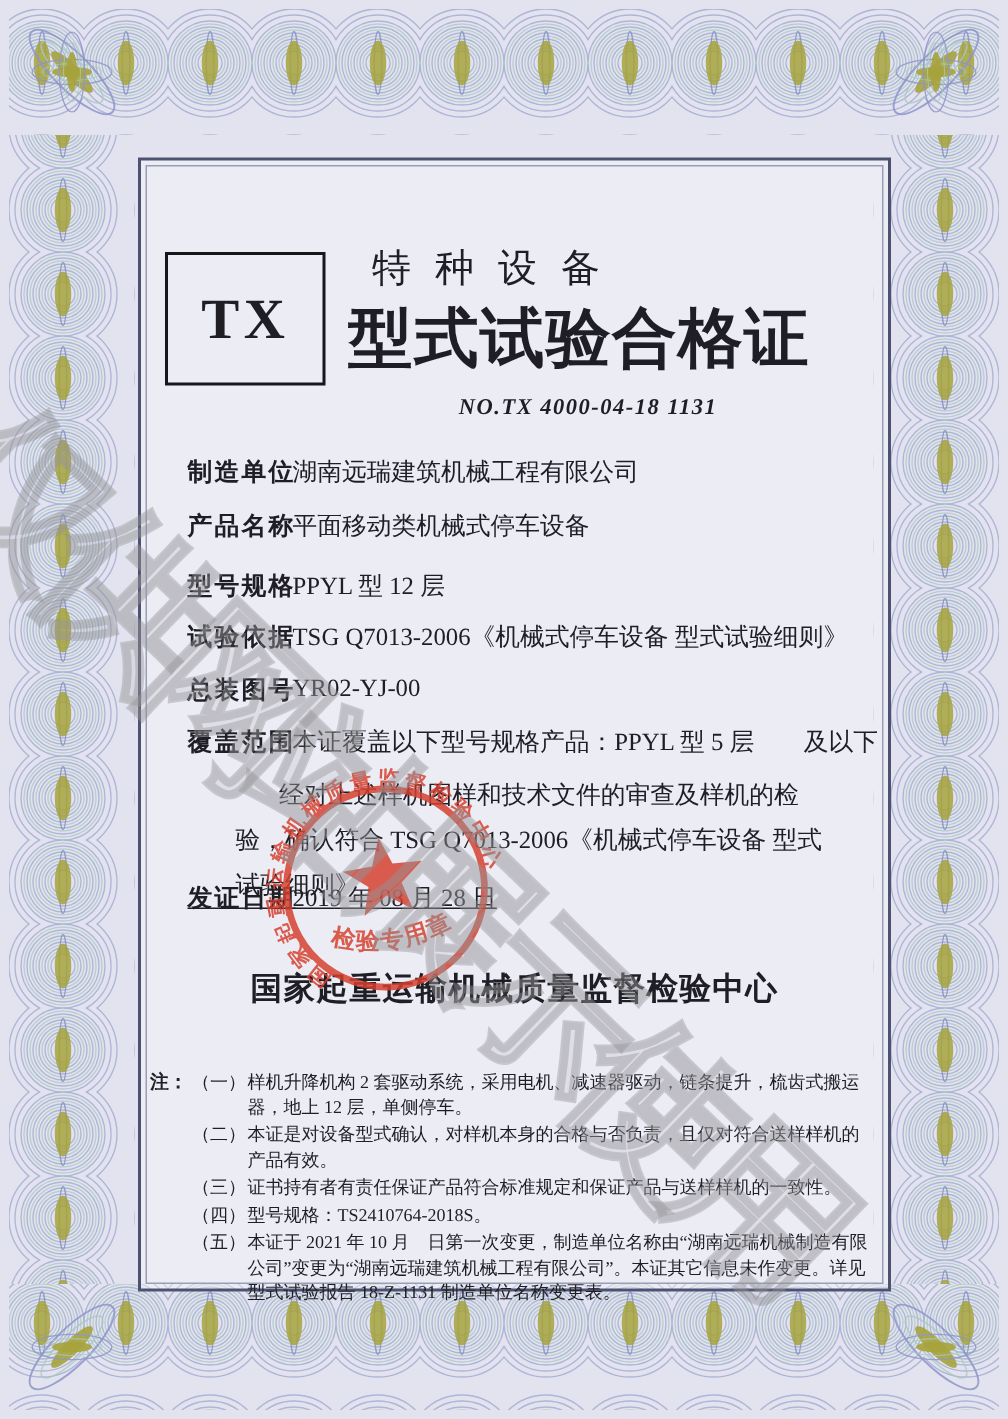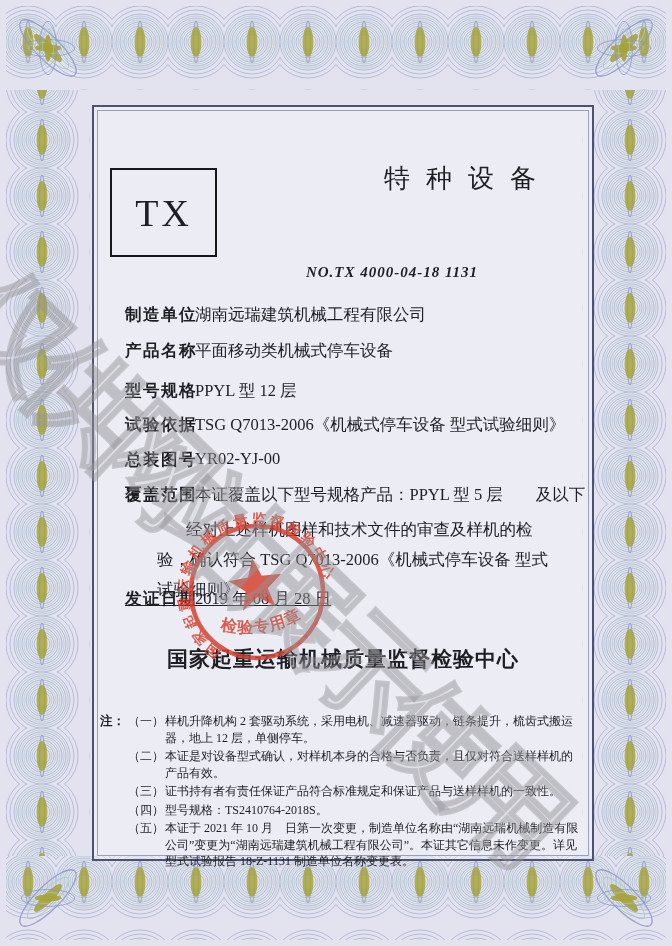--- a/index.html
+++ b/index.html
@@ -20,24 +20,24 @@
   }
   .frame::after{
     content:"";position:absolute;inset:3px;border:1px solid rgba(90,96,130,0.55);
     pointer-events:none;
   }
   
   .tx-box{
     position:absolute;left:16px;top:61px;width:103px;height:85px;
     border:2px solid #17171b;
     display:flex;align-items:center;justify-content:center;
-    font-weight:normal;font-size:38px;letter-spacing:3px;
-  }
-  
-  .title-wrap{position:absolute;left:138px;top:54px;width:320px;text-align:right;}
+    font-weight:bold;font-size:38px;letter-spacing:3px;
+  }
+  
+  .title-wrap{position:absolute;left:138px;top:54px;width:320px;text-align:left;}
   .subtitle{font-size:26px;letter-spacing:16px;text-indent:16px;font-weight:500;white-space:nowrap;}
   .main-title{font-size:43px;font-weight:bold;letter-spacing:1px;margin-top:1px;white-space:nowrap;}
   .cert-no{position:absolute;left:138px;top:157px;width:320px;text-align:center;
     font-size:15px;letter-spacing:1px;font-weight:600;white-space:nowrap;font-style:italic;}
   
   .frow{position:absolute;left:31px;display:flex;white-space:nowrap;}
   .flabel{width:70px;font-size:16.5px;font-weight:600;letter-spacing:1.5px;flex:none;}
   .fvalue{font-size:16.5px;font-weight:500;margin-left:0;}
   .r1{top:197px}.r2{top:233px}.r3{top:273px}.r4{top:307px}.r5{top:342px}.r6{top:377px}
   .conclusion{
@@ -147,20 +147,21 @@
   <div class="watermark">仅供网站展示使用</div>
 
   <div class="frame">
 
     <div class="tx-box">
       <span>TX</span>
     </div>
 
     <div class="title-wrap">
       <div class="subtitle">特种设备</div>
+      <div class="main-title">型式试验合格证</div>
     </div>
     <div class="cert-no">NO.TX 4000-04-18 1131</div>
 
     <div class="frow r2">
       <span class="flabel">产品名称</span>
       <span class="fvalue">平面移动类机械式停车设备</span>
     </div>
     <div class="frow r1">
       <span class="flabel">制造单位</span>
       <span class="fvalue">湖南远瑞建筑机械工程有限公司</span>

